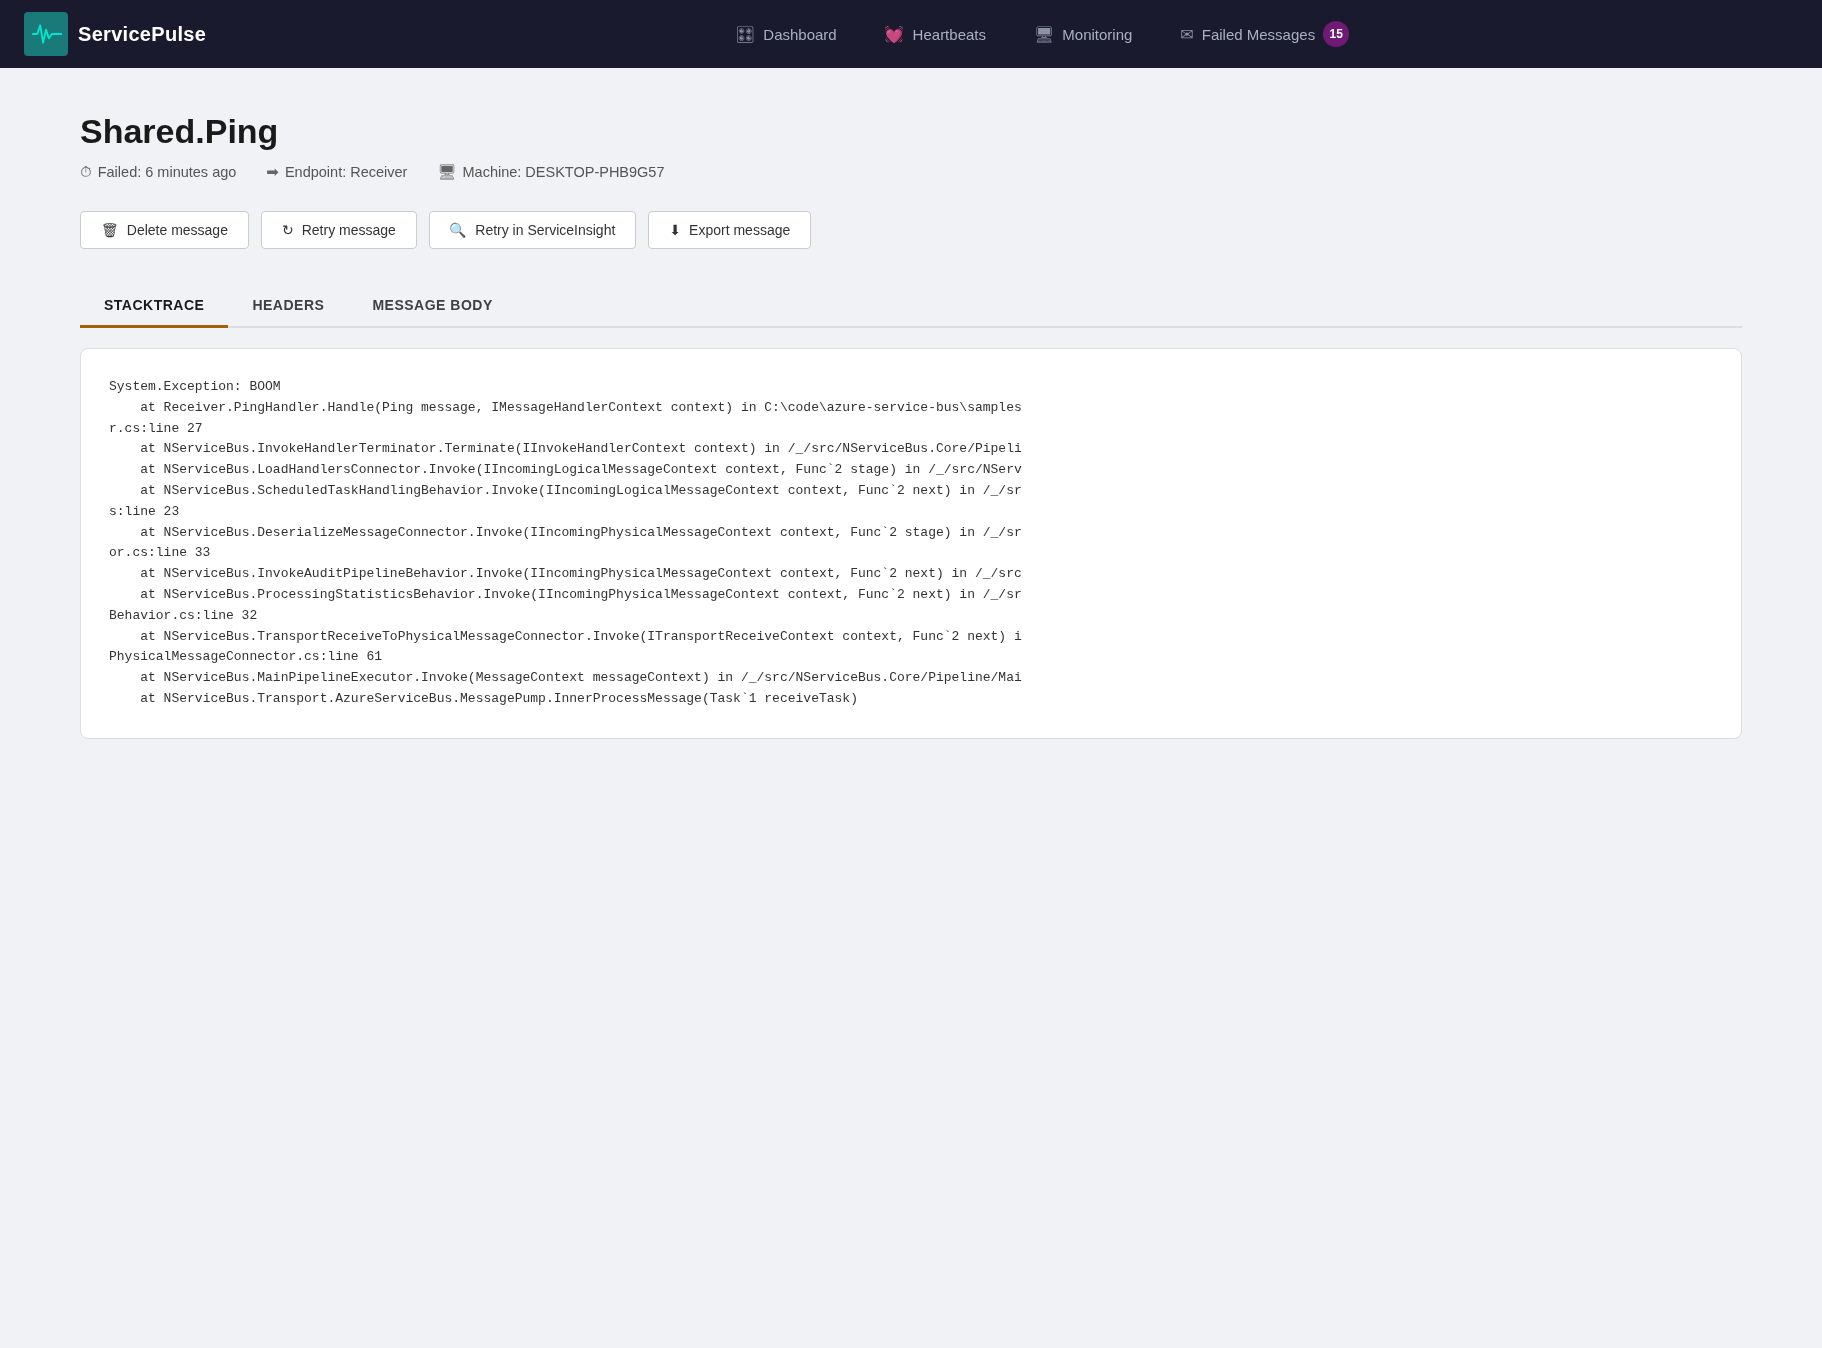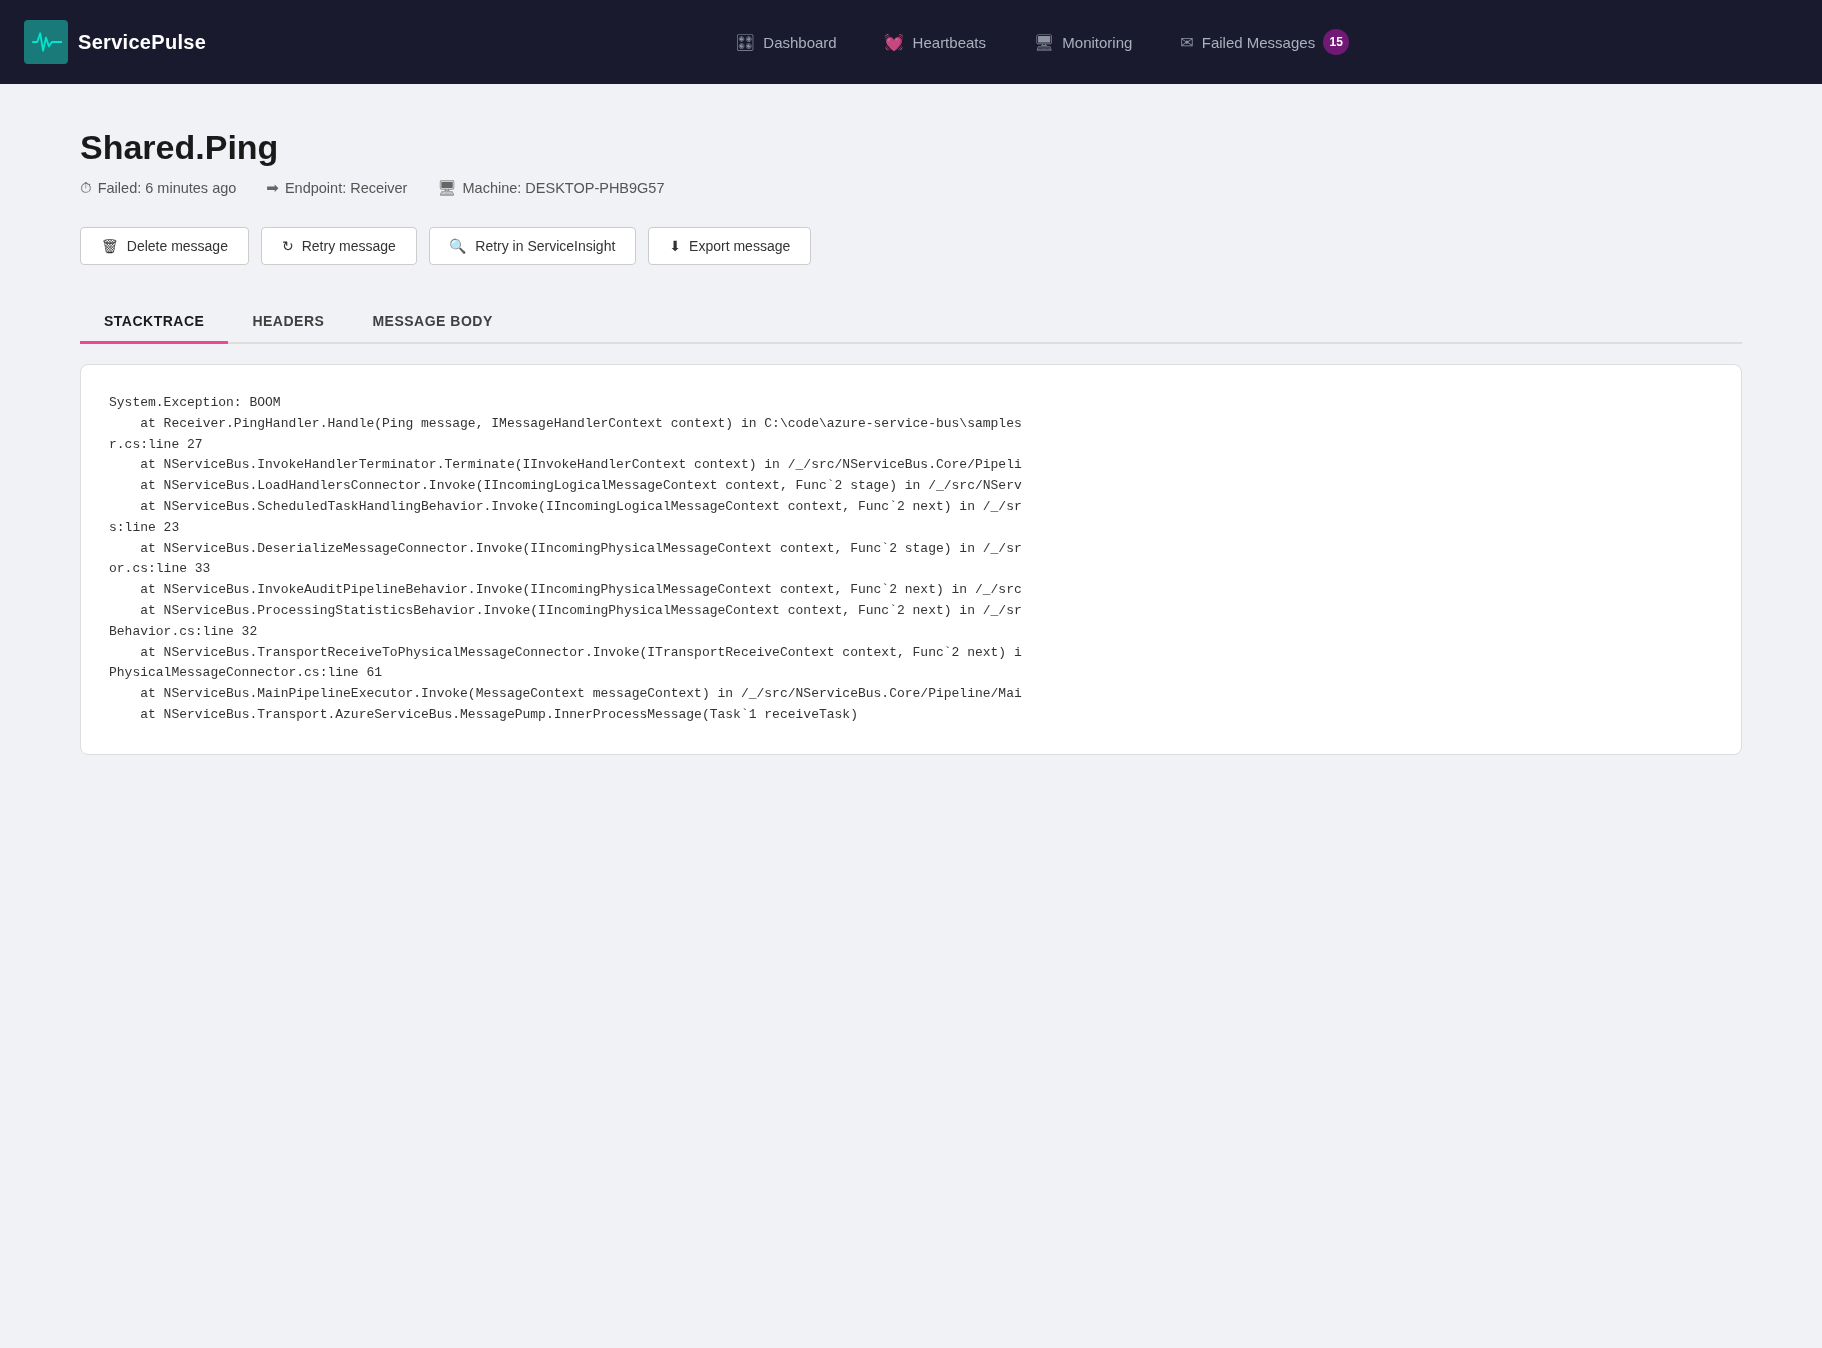--- a/index.html
+++ b/index.html
@@ -3,21 +3,21 @@
   <meta charset="utf-8">
   <style>
     * { box-sizing: border-box; margin: 0; padding: 0; }
     body { font-family: 'Segoe UI', Arial, sans-serif; background: #f0f2f5; min-height: 1348px; }
 
     
     .navbar {
       background: #1a1a2e;
       display: flex;
       align-items: center;
-      height: 84px;
+      height: 68px;
       padding: 0 24px;
       gap: 0;
     }
     .navbar-brand {
       display: flex;
       align-items: center;
       gap: 10px;
       margin-right: 80px;
     }
     .brand-logo {
@@ -137,21 +137,21 @@
       font-weight: 600;
       letter-spacing: 0.5px;
       cursor: pointer;
       text-transform: uppercase;
       border-bottom: 3px solid transparent;
       margin-bottom: -2px;
       color: #404040;
     }
     .tab.active {
       color: #1a1a1a;
-      border-bottom: 3px solid #ec4899;
+      border-bottom: 3px solid #a16207;
     }
 
     
     .stacktrace-container {
       background: #fff;
       border: 1px solid #ddd;
       border-radius: 8px;
       margin-top: 20px;
       padding: 28px 28px;
       overflow: hidden;

